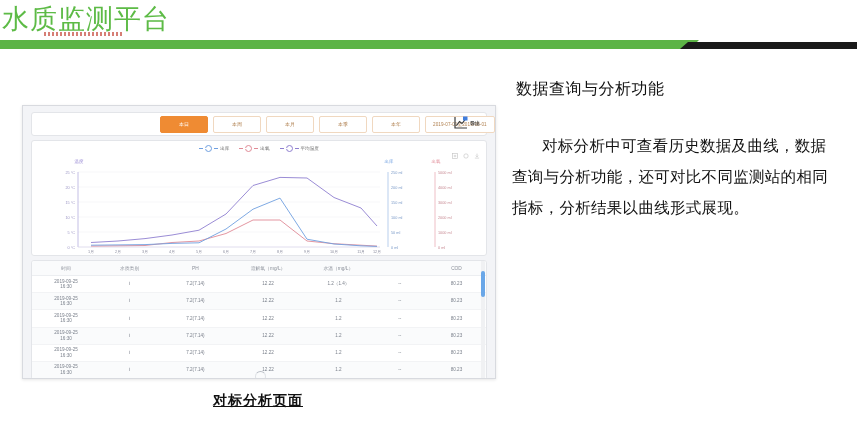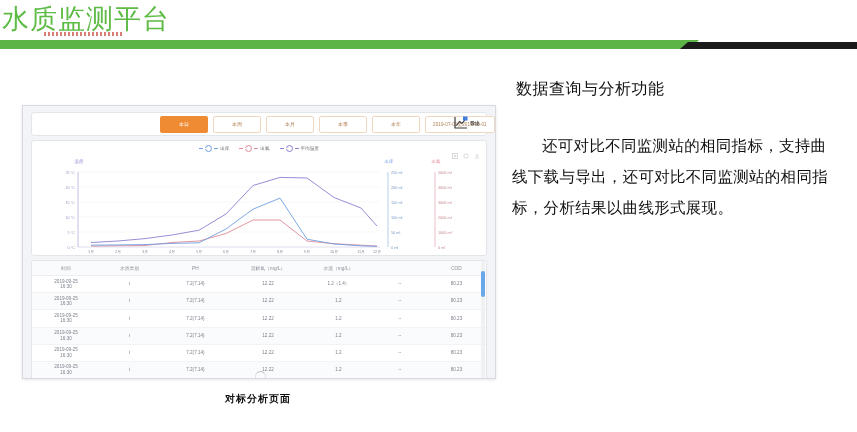--- a/index.html
+++ b/index.html
@@ -138,36 +138,36 @@
   }
   .spinner{
     position:absolute;left:50%;bottom:-3px;width:9px;height:9px;
     margin-left:-4.5px;border:1.4px solid #dfe2e6;border-top-color:#b9bec5;
     border-radius:50%;
   }
 
   
   .caption{
     position:absolute;left:22px;top:392px;width:472px;text-align:center;
-    font-size:10px;font-weight:bold;color:#111;letter-spacing:1px;
+    font-size:14px;font-weight:bold;color:#111;letter-spacing:1px;text-decoration:underline;
   }
 </style>
 </head>
 <body>
 
 <div class="hdr">
   <div class="hdr-title">水质监测平台</div>
   <div class="squiggle"></div>
   <div class="hdr-bar-green"></div>
   <div class="hdr-bar-black"></div>
 </div>
 
 <div class="copy">
   <h2 class="copy-h">数据查询与分析功能</h2>
-  <p class="copy-p">还可对比不同监测站的相同指标，支持曲线下载与导出，还可对比不同监测站的相同指标，分析结果以曲线形式展现。</p>
+  <p class="copy-p">对标分析中可查看历史数据及曲线，数据查询与分析功能，还可对比不同监测站的相同指标，分析结果以曲线形式展现。</p>
 </div>
 
 <div class="shot">
   <div class="shot-inner">
 
     <div class="toolbar">
       <div class="tb-btns">
         <div class="tb-btn active">本日</div>
         <div class="tb-btn">本周</div>
         <div class="tb-btn">本月</div>

